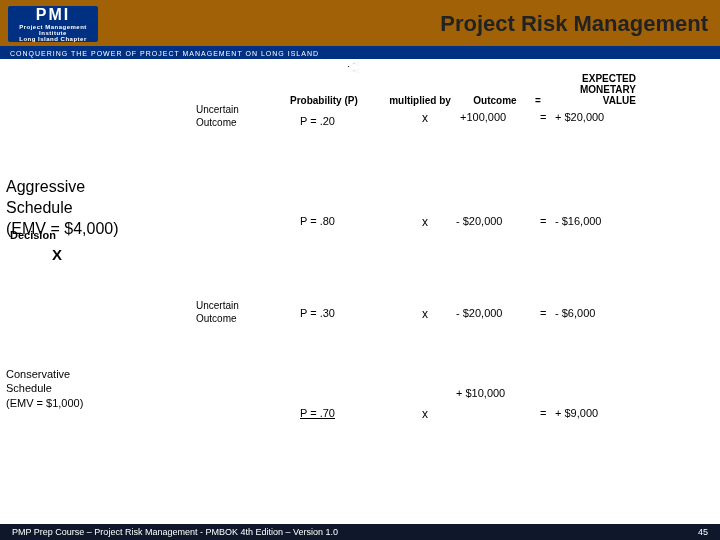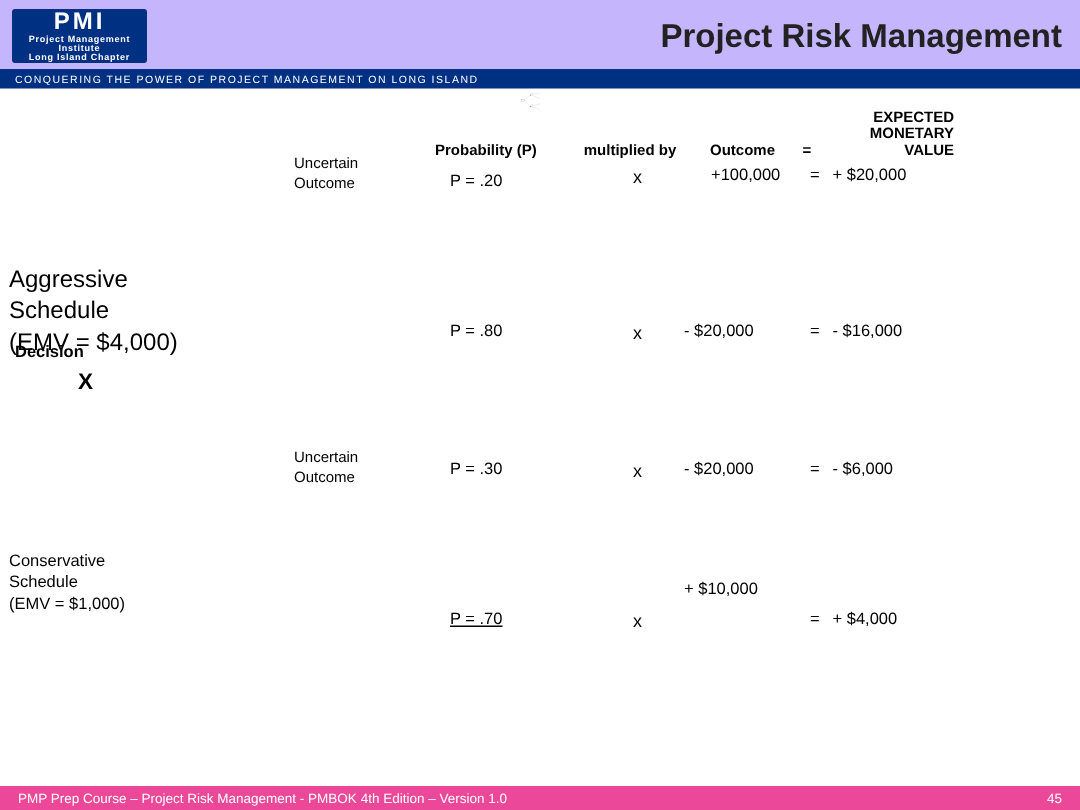--- a/index.html
+++ b/index.html
@@ -7,21 +7,21 @@
       width: 720px;
       height: 540px;
       font-family: Arial, sans-serif;
       background: #fff;
       overflow: hidden;
       position: relative;
     }
 
     
     .header {
-      background: #c4b5fd;
+      background: #a16207;
       display: flex;
       align-items: center;
       justify-content: space-between;
       padding: 6px 12px 4px 8px;
       border-bottom: 2px solid #003082;
     }
     .logo-area {
       display: flex;
       align-items: center;
       gap: 8px;
@@ -75,21 +75,21 @@
       width: 100%;
       height: 100%;
     }
 
     
     .footer {
       position: absolute;
       bottom: 0;
       left: 0;
       right: 0;
-      background: #ec4899;
+      background: #0f172a;
       color: #fff;
       font-size: 9px;
       padding: 3px 12px;
       display: flex;
       justify-content: space-between;
       align-items: center;
     }
   </style>
 </head>
 <body>
@@ -148,21 +148,21 @@
   <div style="position:absolute; top:187px; left:52px; font-size:15px; font-weight:bold;">X</div>
 
   <div style="position:absolute; top:118px; left:6px; font-size:16px; line-height:1.3; text-align:left; white-space:pre-line;">Aggressive<br>Schedule<br>(EMV = $4,000)</div>
 
   <div style="position:absolute; top:44px; left:196px; font-size:10px; line-height:1.3;">Uncertain<br>Outcome</div>
 
   <div style="position:absolute; top:56px; left:300px; font-size:11px;">P = .20</div>
 
   <div style="position:absolute; top:52px; left:422px; font-size:12px;">x</div>
 
-  <div style="position:absolute; top:52px; left:460px; font-size:11px;margin-left:14px;">+100,000</div>
+  <div style="position:absolute; top:52px; left:460px; font-size:11px;">+100,000</div>
 
   <div style="position:absolute; top:52px; left:540px; font-size:11px;">=</div>
 
   <div style="position:absolute; top:52px; left:555px; font-size:11px;">+ $20,000</div>
 
   <div style="position:absolute; top:156px; left:300px; font-size:11px;">P = .80</div>
 
   <div style="position:absolute; top:156px; left:422px; font-size:12px;">x</div>
 
   <div style="position:absolute; top:156px; left:456px; font-size:11px;">- $20,000</div>
@@ -176,20 +176,20 @@
   <div style="position:absolute; top:248px; left:300px; font-size:11px;">P = .30</div>
   <div style="position:absolute; top:248px; left:422px; font-size:12px;">x</div>
   <div style="position:absolute; top:248px; left:456px; font-size:11px;">- $20,000</div>
   <div style="position:absolute; top:248px; left:540px; font-size:11px;">=</div>
   <div style="position:absolute; top:248px; left:555px; font-size:11px;">- $6,000</div>
 
   <div style="position:absolute; top:348px; left:300px; font-size:11px;text-decoration:underline;">P = .70</div>
   <div style="position:absolute; top:348px; left:422px; font-size:12px;">x</div>
   <div style="position:absolute; top:328px; left:456px; font-size:11px;">+ $10,000</div>
   <div style="position:absolute; top:348px; left:540px; font-size:11px;">=</div>
-  <div style="position:absolute; top:348px; left:555px; font-size:11px;">+ $4,000</div>
+  <div style="position:absolute; top:348px; left:555px; font-size:11px;">+ $9,000</div>
 
 </div>
 
 <div class="footer">
   <span>PMP Prep Course – Project Risk Management - PMBOK 4th Edition – Version 1.0</span>
   <span>45</span>
 </div>
 
 </body></html>

